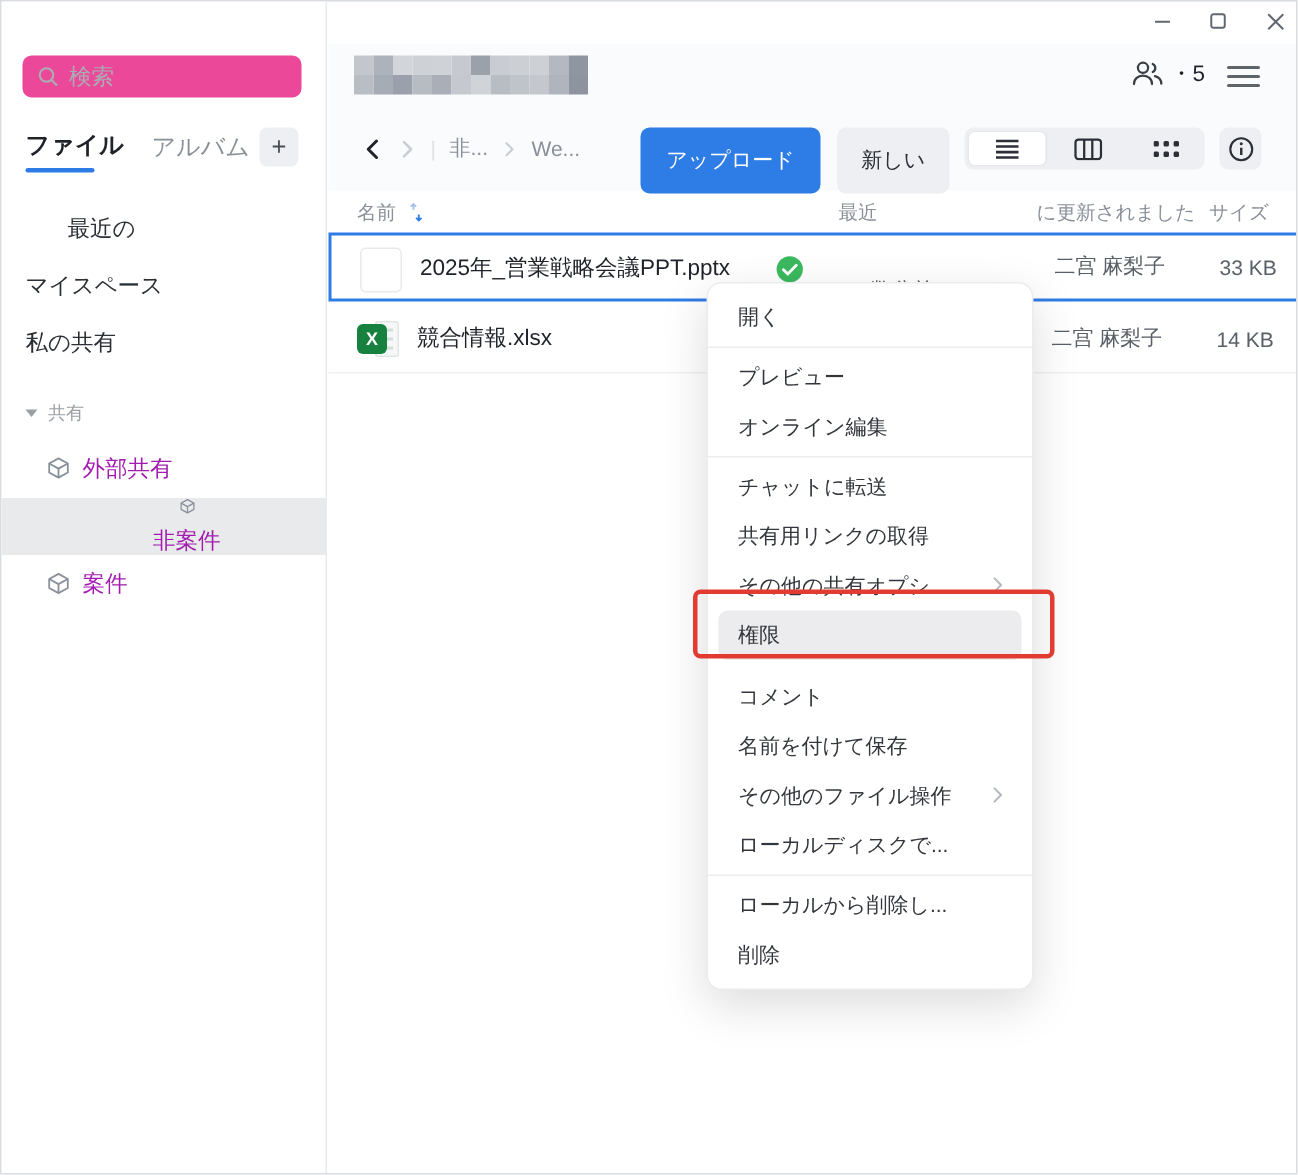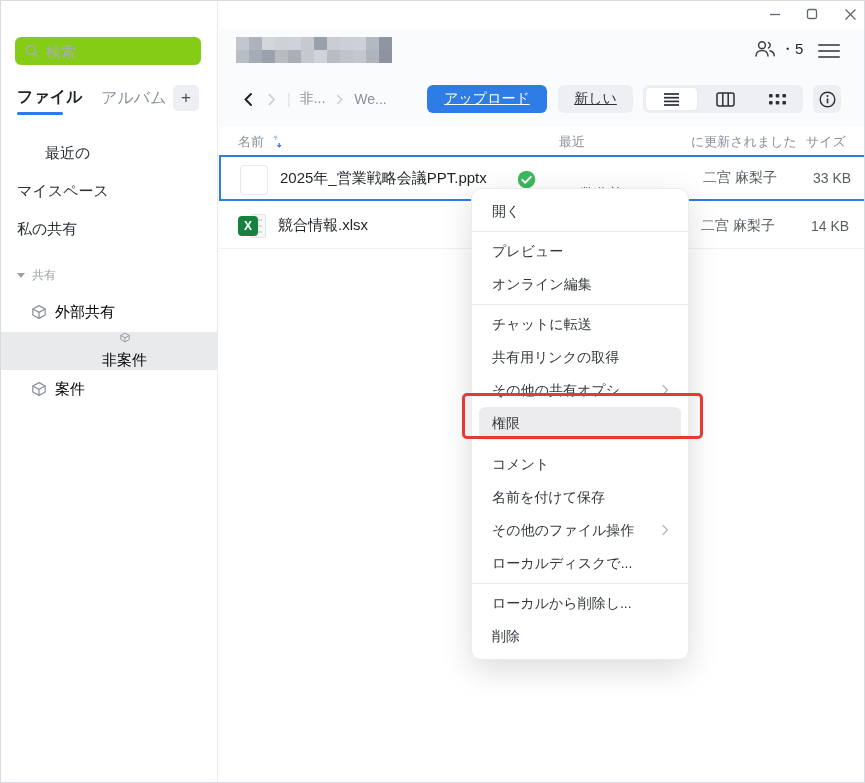--- a/index.html
+++ b/index.html
@@ -9,48 +9,48 @@
     border:1px solid #d8dce0; overflow:hidden;
     font-family:"Liberation Sans","DejaVu Sans",sans-serif; color:#1f2329;
   }
   .abs { position:absolute; }
 
   
   .winbtn { position:absolute; top:2px; width:22px; height:22px; display:flex; align-items:center; justify-content:center; cursor:default; }
 
   
   .sidebar-bg { left:0; top:0; width:217px; height:783px; background:#fff; border-right:1px solid #e7e9ec; }
-  .searchbox { left:14px; top:36px; width:186px; height:28px; background:#84cc16; border-radius:6px;
+  .searchbox { left:14px; top:36px; width:186px; height:28px; background:#ec4899; border-radius:6px;
     display:flex; align-items:center; gap:7px; padding:0 10px; }
   .searchbox input { border:none; outline:none; background:transparent; font:15px "Liberation Sans","DejaVu Sans",sans-serif; color:#3a3f45; width:140px; }
   .searchbox input::placeholder { color:#a9aeb5; }
   .tab-file { left:16px; top:86px; font-size:16px; font-weight:bold; color:#1f2329; }
   .tab-album { left:100px; top:87px; font-size:16px; color:#8a9099; }
   .tab-underline { left:16px; top:111px; width:46px; height:3px; background:#2e7ce6; border-radius:2px; }
   .plus-btn { left:172px; top:84px; width:26px; height:26px; background:#edeff2; border-radius:5px;
     display:flex; align-items:center; justify-content:center; font-size:17px; color:#4a4f55; }
   .nav-item { position:absolute; left:0; width:217px; height:38px; line-height:38px; padding-left:16px; font-size:15px; color:#2b2f36; cursor:default; }
   .sec-head { position:absolute; left:16px; top:262px; height:24px; display:flex; align-items:center; gap:7px; font-size:12px; color:#9aa0a6; }
   .tri-down { width:0; height:0; border-left:4px solid transparent; border-right:4px solid transparent; border-top:5px solid #9aa0a6; }
-  .sub-item { position:absolute; left:0; width:217px; height:38px; display:flex; align-items:center; gap:8px; padding-left:30px; font-size:15px; color:#000000; cursor:default; }
+  .sub-item { position:absolute; left:0; width:217px; height:38px; display:flex; align-items:center; gap:8px; padding-left:30px; font-size:15px; color:#a21caf; cursor:default; }
   .sub-item.selected { background:#e9eaec;flex-direction:column; }
 
   
   .main-top-bg { left:218px; top:28px; width:647px; height:98px; background:#fafbfd; }
   .mosaic { left:235px; top:36px; width:156px; height:26px; display:grid; grid-template-columns:repeat(12,13px); grid-template-rows:repeat(2,13px); }
   .members { left:752px; top:38px; display:flex; align-items:center; gap:3px; }
   .members-label { font-size:15px; color:#1f2329; }
   .hamburger { left:817px; top:43px; width:22px; height:14px; display:flex; flex-direction:column; justify-content:space-between; }
   .hamburger div { height:2px; background:#5f646b; border-radius:1px; }
 
   .crumb-row { left:240px; top:88px; height:20px; display:flex; align-items:center; gap:9px; }
   .crumb { font-size:14px; color:#8a9099; }
   .crumb-pipe { color:#dfe2e6; font-size:14px; }
 
-  .btn { position:absolute; top:84px; height:28px; border-radius:6px; display:flex; align-items:center; justify-content:center; font-size:14px; cursor:default;text-decoration:underline; }
+  .btn { position:absolute; top:84px; height:44px; border-radius:6px; display:flex; align-items:center; justify-content:center; font-size:14px; cursor:default; }
   .btn-upload { left:426px; width:120px; background:#2e7ce6; color:#fff; }
   .btn-new { left:557px; width:75px; background:#edeff2; color:#2b2f36; }
   .seg-group { left:642px; top:84px; width:160px; height:28px; background:#edeff2; border-radius:6px; display:flex; }
   .seg { flex:1; display:flex; align-items:center; justify-content:center; }
   .seg.active { background:#fff; border-radius:4px; margin:3px; box-shadow:0 0 2px rgba(0,0,0,.08); }
   .btn-info { left:812px; top:84px; width:28px; height:28px; background:#edeff2; border-radius:6px; display:flex; align-items:center; justify-content:center; }
 
   
   .thead { position:absolute; top:128px; height:26px; line-height:26px; font-size:13px; color:#8a9099; white-space:nowrap; }
   .col-updated { width:110px; overflow:hidden; }

